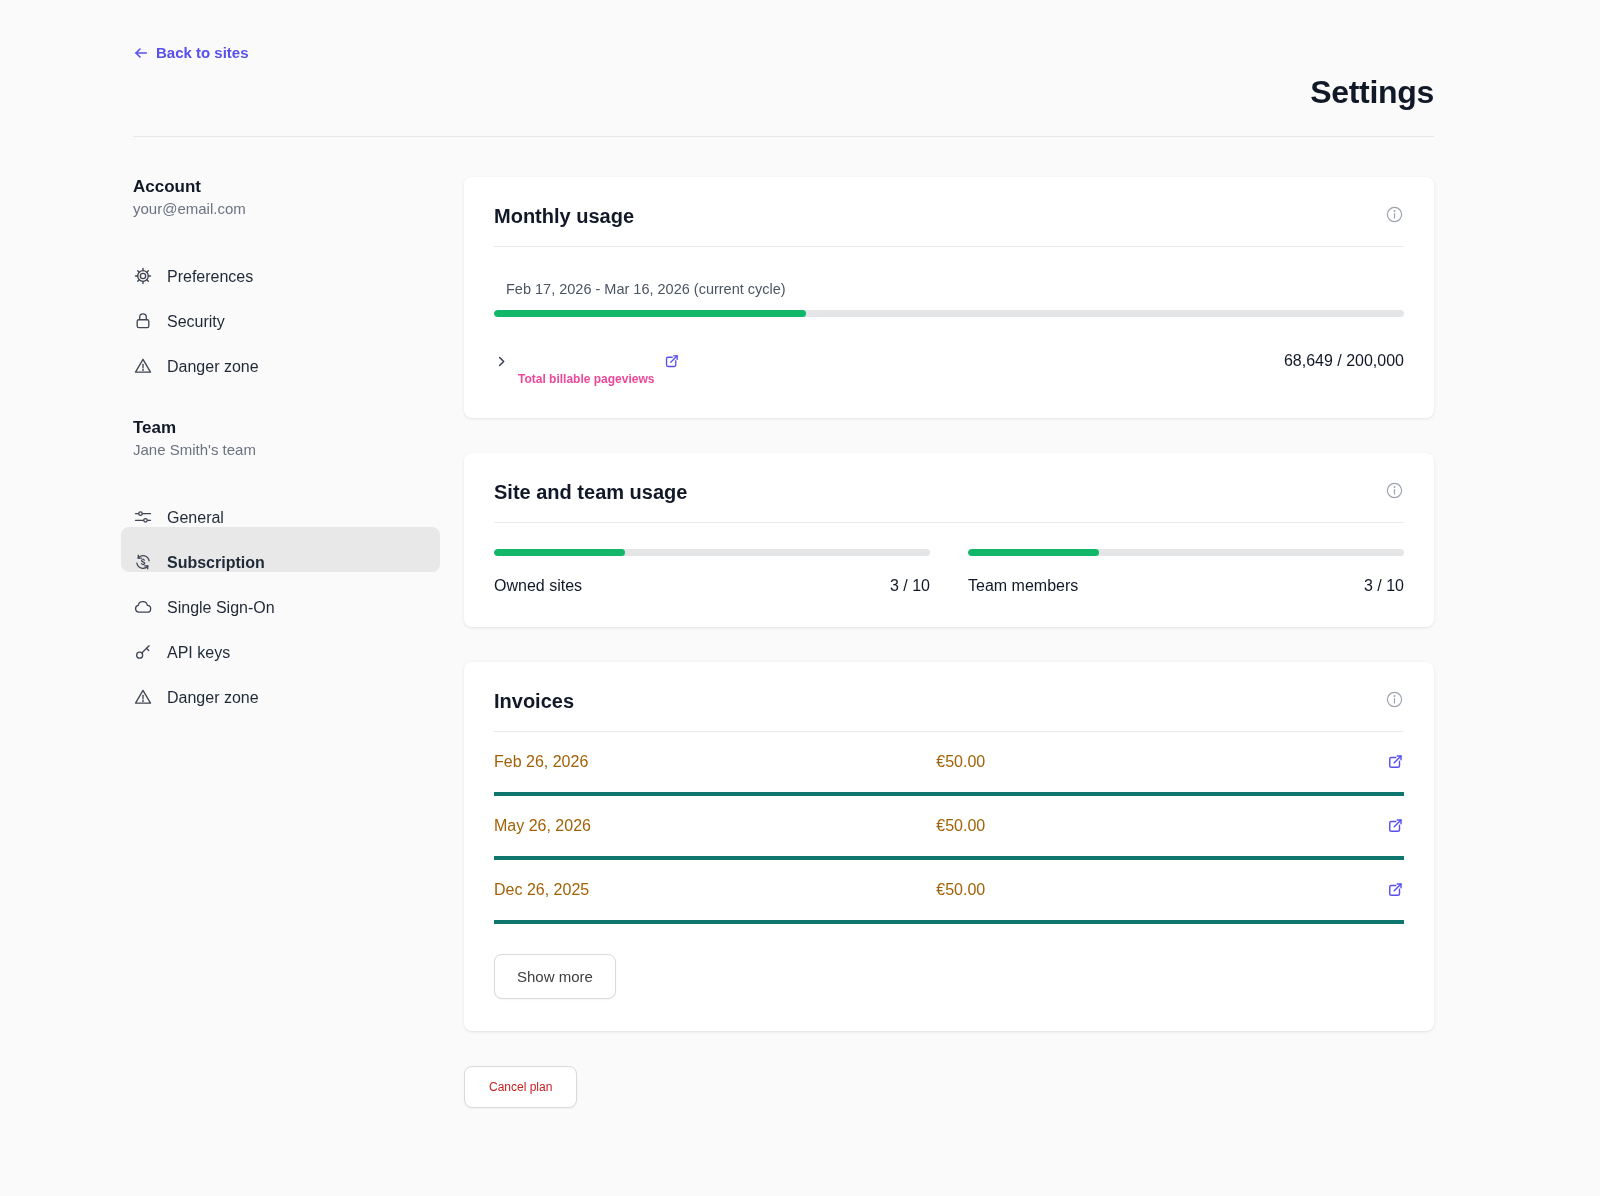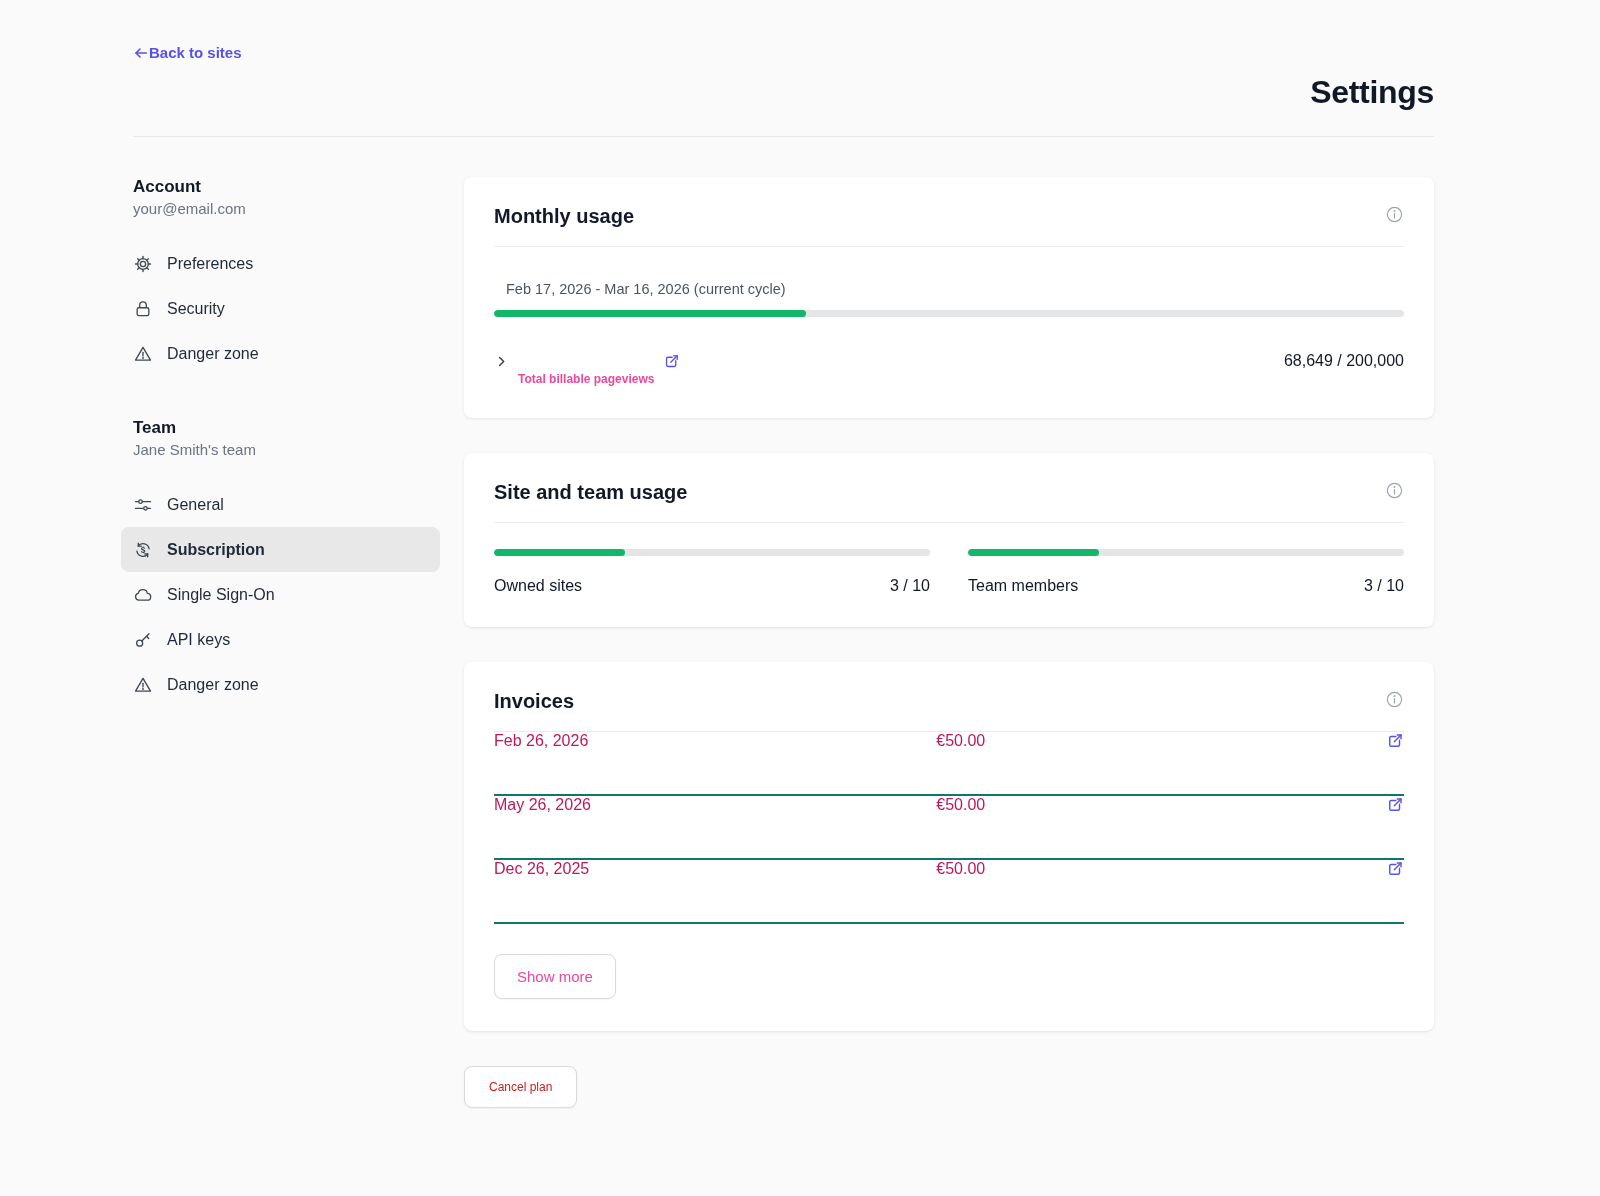--- a/index.html
+++ b/index.html
@@ -8,40 +8,40 @@
     width: 1600px;
     min-height: 1196px;
     font-family: "Liberation Sans", "DejaVu Sans", sans-serif;
     color: #1f2937;
     -webkit-font-smoothing: antialiased;
   }
   .container { margin: 0 166px 0 133px; padding-top: 44px; }
 
   
   .back-link {
-    display: inline-flex; align-items: flex-end; 
+    display: inline-flex; align-items: flex-end; gap: 7px;
     color: #5850ec; font-size: 15px; font-weight: 700;
     text-decoration: none; cursor: pointer;
   }
   .back-link svg { width: 16px; height: 16px; }
   .page-title { font-size: 32px; font-weight: 700; color: #111827; margin-top: 9px; letter-spacing: -0.3px; text-align: right; }
   .header-divider { border: none; border-top: 1px solid #e8e8e8; margin-top: 25px; }
 
   
   .content-row { display: flex; align-items: flex-start; padding-top: 40px; }
   .sidebar { width: 307px; flex-shrink: 0; }
   .main { flex: 1; margin-left: 24px; }
 
   
   .side-section + .side-section { margin-top: 42px; }
   .side-heading { font-size: 17px; font-weight: 700; color: #111827; }
   .side-sub { font-size: 15px; color: #6b7280; margin-top: 3px; }
   .side-nav { margin-top: 24px; margin-left: -12px; width: 319px; }
   .side-item {
-    display: flex; align-items: center; gap: 14px;
+    display: flex; align-items: flex-end; gap: 14px;
     height: 45px; padding: 0 12px; border-radius: 8px;
     font-size: 16px; font-weight: 500; color: #1f2937; cursor: pointer;
   }
   .side-item.selected { background: #e8e8e9; font-weight: 700; }
   .side-item .icn { width: 20px; height: 20px; color: #3f4753; flex-shrink: 0; display: inline-flex; }
   .side-item .icn svg { width: 100%; height: 100%; }
 
   
   .card {
     background: #ffffff; border-radius: 8px;
@@ -70,32 +70,32 @@
 
   
   .meters { display: flex; gap: 38px; margin-top: 26px; }
   .meter { flex: 1; }
   .meter .progress-track { margin-top: 0; }
   .meter-row { display: flex; justify-content: space-between; margin-top: 21px; }
   .meter-label, .meter-value { font-size: 16px; font-weight: 500; color: #111827; }
 
   
   .invoice-row {
-    display: flex; 
-    height: 64px; border-bottom: 2px solid #0f766e;
-    font-size: 16px; color: #be185d;
+    display: flex; align-items: center;
+    height: 64px; border-bottom: 4px solid #0f766e;
+    font-size: 16px; color: #a16207;
   }
   .inv-date { width: 48.6%; font-weight: 400; }
   .inv-amount { flex: 1; font-weight: 400; }
   .inv-link { width: 18px; height: 18px; color: #5850ec; display: inline-flex; cursor: pointer; }
   .inv-link svg { width: 100%; height: 100%; }
   .show-more-btn {
     margin-top: 30px;
     background: #fff; border: 1px solid #d7d9dd; border-radius: 8px;
-    padding: 13px 22px; font-size: 15px; font-weight: 500; color: #ec4899;
+    padding: 13px 22px; font-size: 15px; font-weight: 500; color: #404040;
     font-family: inherit; cursor: pointer;
     box-shadow: 0 1px 2px rgba(0,0,0,0.04);
   }
 
   
   .cancel-btn {
     margin-top: 0;
     background: #fff; border: 1px solid #d7d9dd; border-radius: 8px;
     padding: 13px 24px; font-size: 12px; font-weight: 500; color: #c81e1e;
     font-family: inherit; cursor: pointer;

